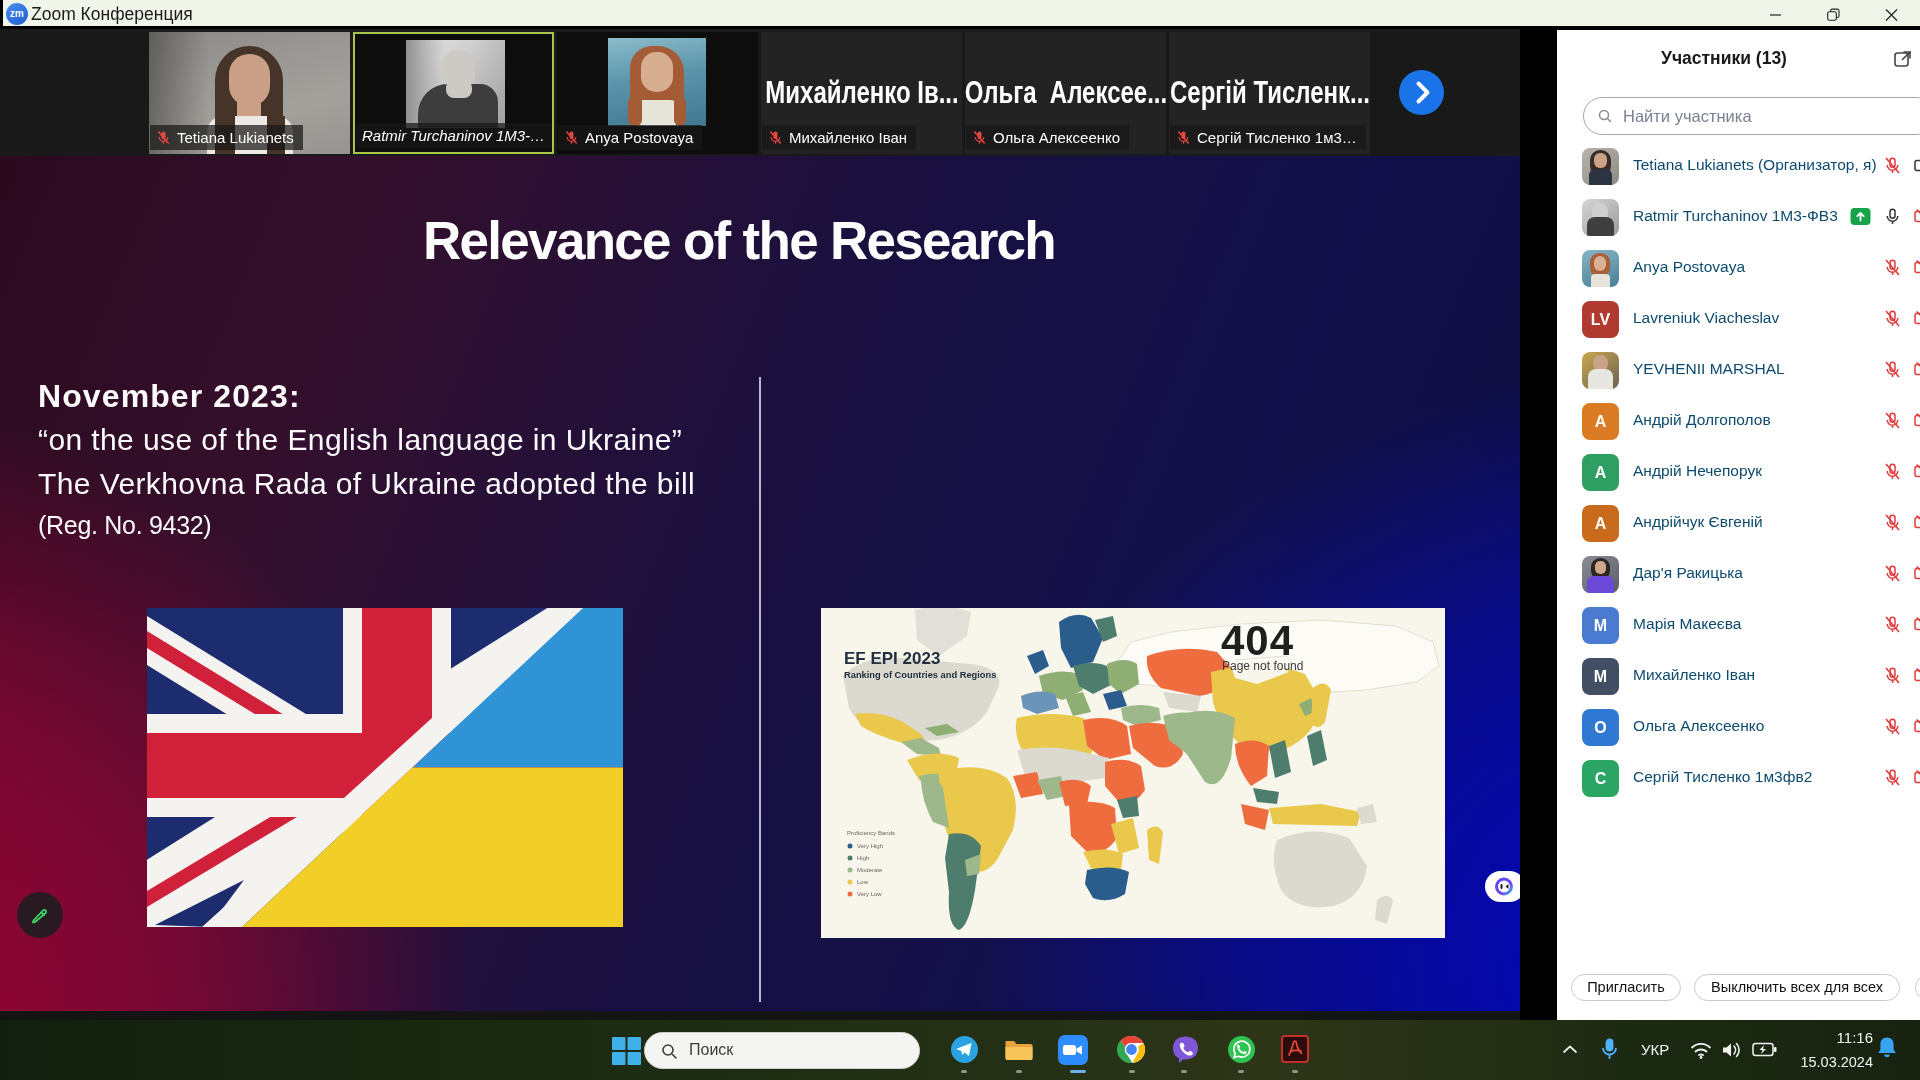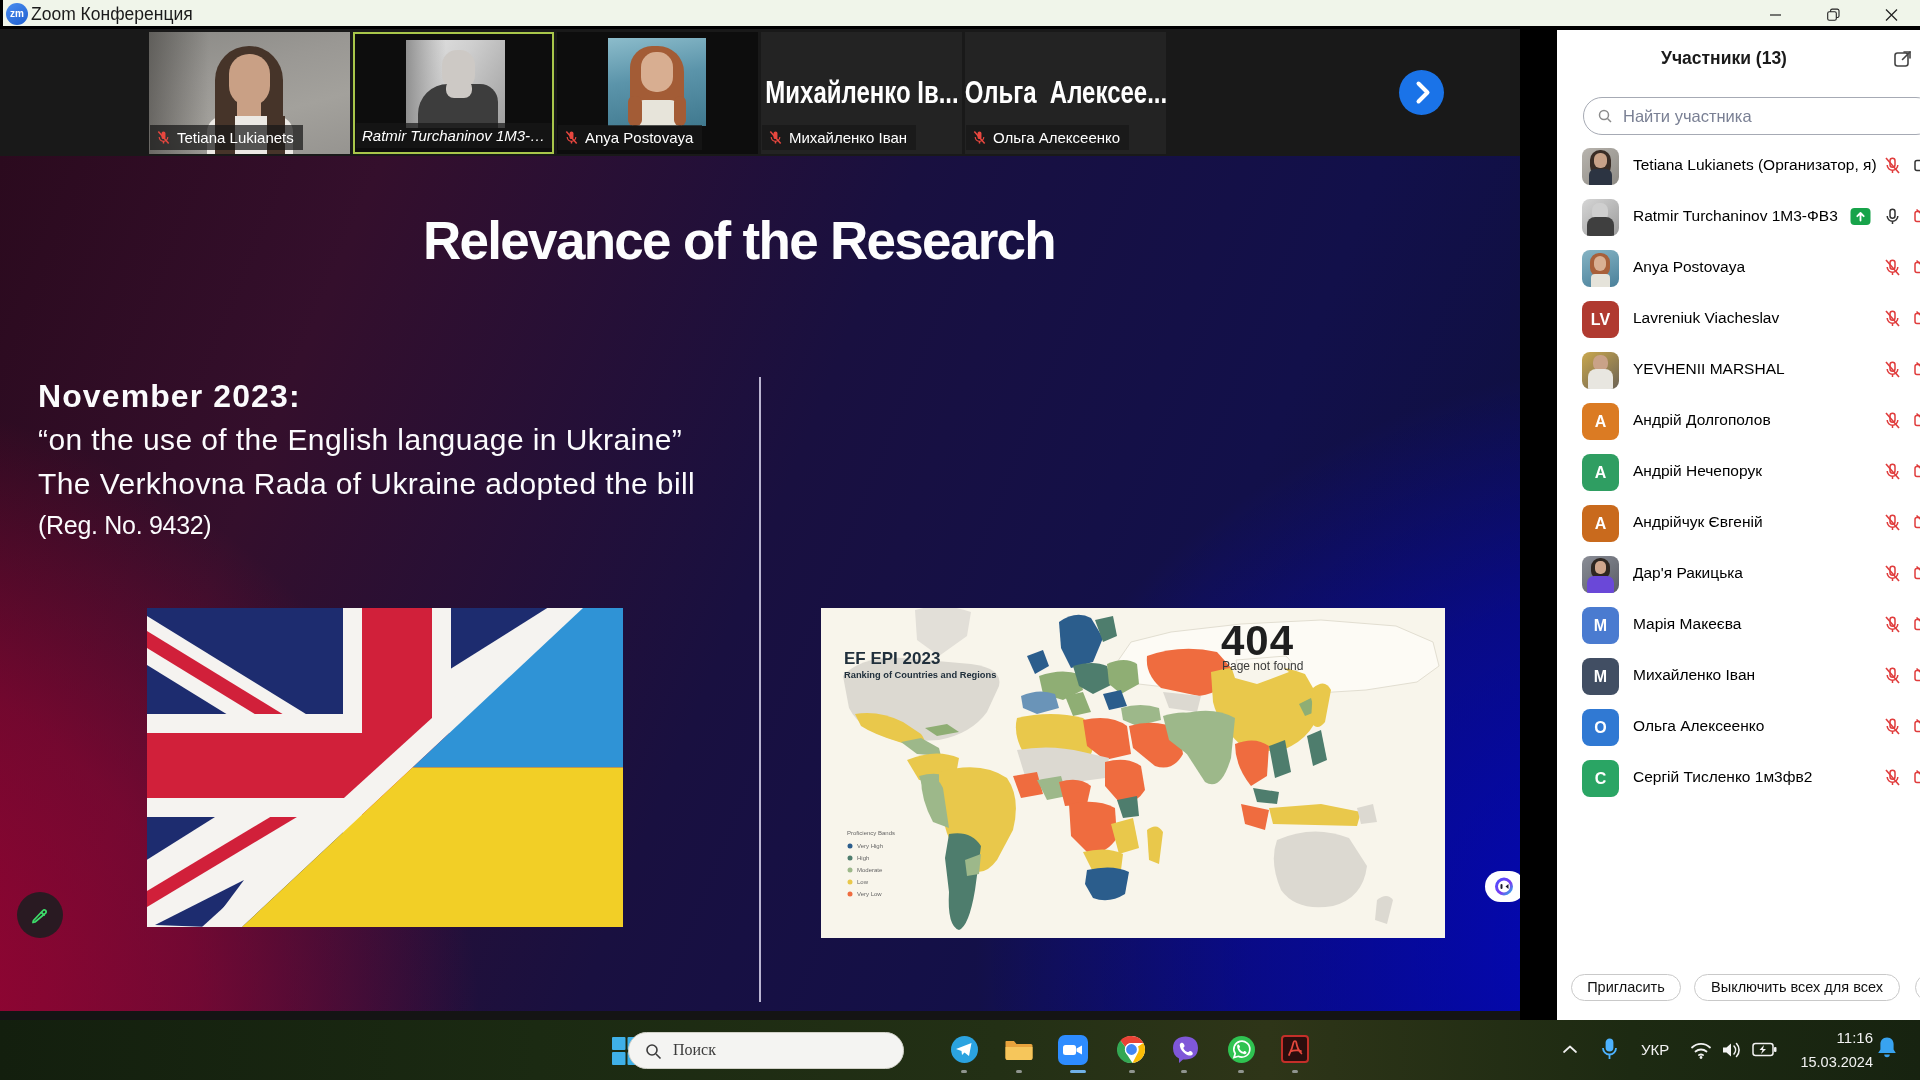--- a/index.html
+++ b/index.html
@@ -35,21 +35,21 @@
   #colR .b { letter-spacing:0.95px; }
   #divider { position:absolute; left:759px; top:221px; width:1.5px; height:625px; background:rgba(215,210,235,0.85); }
 
   
   #panel { position:absolute; left:1520px; top:30px; width:400px; height:990px; background:#fff;margin-left:37px; }
   #panel .hdr { position:absolute; top:18px; left:0; width:334px; text-align:center; font-size:17.5px; font-weight:bold; color:#1a1a1a; }
   #searchbox { position:absolute; left:26px; top:67px; width:352px; height:38px; border:1px solid #a6aab4; border-radius:19px; color:#7a8094; font-size:16.5px; line-height:36px; padding-left:39px; }
   #searchbox svg { position:absolute; left:13px; top:10px; }
   .prow { position:absolute; left:0; width:400px; height:51px; }
   .pava { position:absolute; left:25px; top:7px; width:37px; height:37px; border-radius:8px; color:#fff; font-size:16px; font-weight:bold; text-align:center; line-height:37px; overflow:hidden; }
-  .pname { position:absolute; left:76px; top:15px; font-size:15.5px; color:#000000; white-space:nowrap; }
+  .pname { position:absolute; left:76px; top:15px; font-size:15.5px; color:#0c4a6e; white-space:nowrap; }
   .picons { position:absolute; right:21px; top:15px; display:flex; gap:11px; align-items:center; }
   .footbtn { position:absolute; border:1px solid #c9c9c9; border-radius:14px; background:#fff; font-size:14.5px; color:#111; text-align:center; }
 
   
   #blackband { position:absolute; left:0; top:1011px; width:1520px; height:9px; background:#141414; }
   #taskbar { position:absolute; left:0; top:1020px; width:1920px; height:60px;
      background:linear-gradient(90deg, #131f0e 0%, #1b2a12 28%, #233015 52%, #2e3518 66%, #1d2a12 85%, #172310 100%); }
   .tbi { position:absolute; top:1035px; width:29px; height:29px; }
   .rundot { position:absolute; top:1070px; width:6px; height:3px; border-radius:2px; background:#8f958f; }
   .trayicon { position:absolute; top:1040px; }
@@ -146,20 +146,32 @@
     <div class="vlabel">
       <svg width="15" height="15" viewBox="0 0 16 16">
           <g fill="#e8473f">
             <path d="M8 1.5c-1.2 0-2.1 0.9-2.1 2.1v4c0 1.2 0.9 2.1 2.1 2.1s2.1-0.9 2.1-2.1v-4C10.1 2.4 9.2 1.5 8 1.5z"></path>
             <path d="M12 7.5c0 2.2-1.8 4-4 4s-4-1.8-4-4H2.8c0 2.6 1.9 4.7 4.4 5.1v1.9h1.6v-1.9c2.5-0.4 4.4-2.5 4.4-5.1H12z"></path>
           </g>
           <line x1="2.5" y1="1.5" x2="13.5" y2="14.5" stroke="#e8473f" stroke-width="1.6"></line>
         </svg>
       Ольга Алексеенко</div>
   </div>
+  <div class="tile" style="left:1169px;background:#232323;">
+      <div class="bigname">Сергій Тисленк...</div>
+    <div class="vlabel">
+      <svg width="15" height="15" viewBox="0 0 16 16">
+          <g fill="#e8473f">
+            <path d="M8 1.5c-1.2 0-2.1 0.9-2.1 2.1v4c0 1.2 0.9 2.1 2.1 2.1s2.1-0.9 2.1-2.1v-4C10.1 2.4 9.2 1.5 8 1.5z"></path>
+            <path d="M12 7.5c0 2.2-1.8 4-4 4s-4-1.8-4-4H2.8c0 2.6 1.9 4.7 4.4 5.1v1.9h1.6v-1.9c2.5-0.4 4.4-2.5 4.4-5.1H12z"></path>
+          </g>
+          <line x1="2.5" y1="1.5" x2="13.5" y2="14.5" stroke="#e8473f" stroke-width="1.6"></line>
+        </svg>
+      Сергій Тисленко 1м3…</div>
+  </div>
 
   <div class="abs" style="left:1399px;top:41px;width:45px;height:45px;border-radius:50%;background:#1a73e8;">
     <svg width="45" height="45" viewBox="0 0 45 45">
         <path d="M19.5 13.5 L28.5 22.5 L19.5 31.5" fill="none" stroke="#fff" stroke-width="4" stroke-linecap="round" stroke-linejoin="round"></path>
       </svg>
   </div>
 </div>
 
 <div id="slide">
   <div class="title">Relevance of the Research</div>
@@ -645,21 +657,21 @@
 <div id="taskbar"></div>
 <div id="tbitems" style="position:absolute;left:0;top:0;width:1920px;height:1080px;pointer-events:none;">
     <svg class="abs" style="left:612px;top:1037px" width="29" height="28" viewBox="0 0 29 28">
       <g fill="#3fb0e8">
         <rect x="0" y="0" width="13.5" height="13" rx="1"></rect>
         <rect x="15.5" y="0" width="13.5" height="13" rx="1"></rect>
         <rect x="0" y="15" width="13.5" height="13" rx="1"></rect>
         <rect x="15.5" y="15" width="13.5" height="13" rx="1"></rect>
       </g>
     </svg>
-    <div class="abs" style="left:628px;top:1032px;width:276px;height:37px;border-radius:19px;background:#f4f4f2;border:1px solid #d0d0c8;font-family:Liberation Serif, serif;">
+    <div class="abs" style="left:644px;top:1032px;width:276px;height:37px;border-radius:19px;background:#f4f4f2;border:1px solid #d0d0c8;">
   <svg width="17" height="17" viewBox="0 0 17 17" style="position:absolute;left:16px;top:10px" fill="none" stroke="#3c3c3c" stroke-width="1.6">
         <circle cx="7" cy="7" r="5"></circle>
         <line x1="11" y1="11" x2="15.5" y2="15.5"></line>
       </svg>
   <span style="position:absolute;left:44px;top:8px;font-size:16px;color:#3c3c3c;">Поиск</span>
     </div>
     <svg class="abs tbi" style="left:950px" viewBox="0 0 29 29">
       <circle cx="14.5" cy="14.5" r="13.5" fill="#2ba3e0"></circle>
       <path d="M6 14 L21.5 8 L19 21 L14.5 17.5 L12 20 L11.5 16 Z" fill="#fff"></path>
     </svg>

